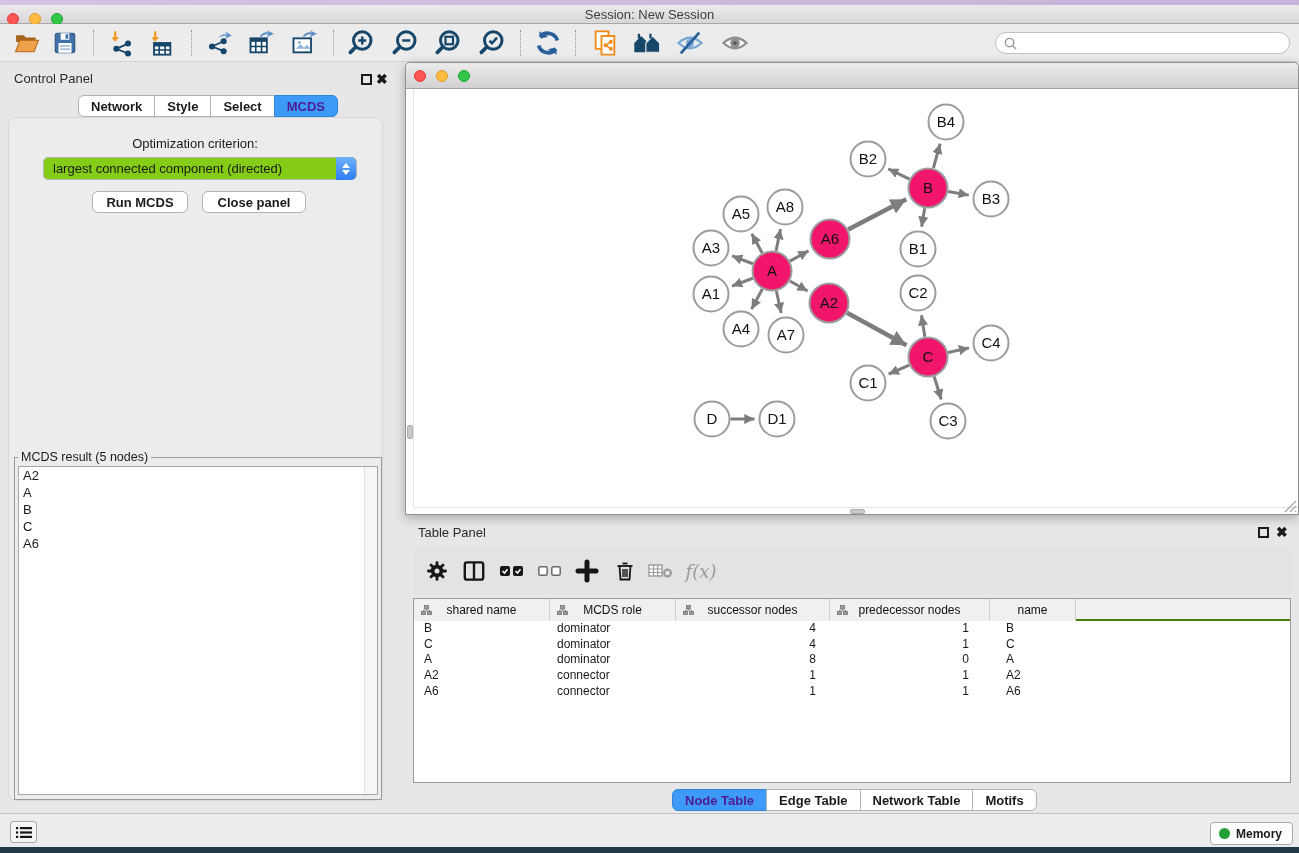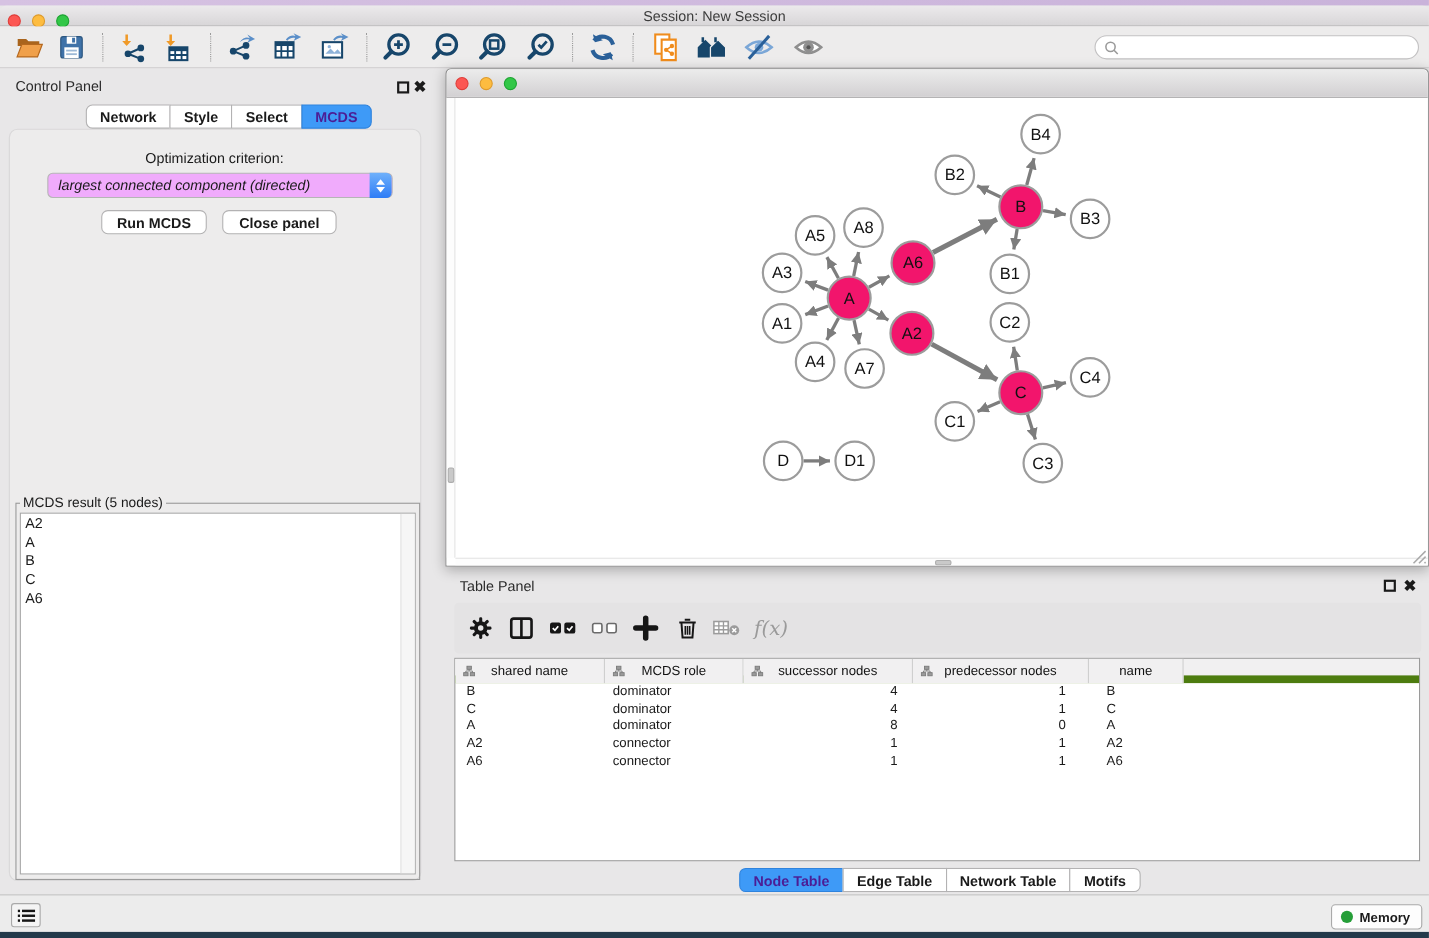--- a/index.html
+++ b/index.html
@@ -46,22 +46,22 @@
     height:22px; background:#fff; border:1px solid #b3b2b3; margin-left:-1px;
     font-size:13px; font-weight:600; color:#1a1a1a; display:flex; align-items:center; justify-content:center;
     padding:0 12px; cursor:default; white-space:nowrap;
   }
   .seg .seg-btn:first-child { border-radius:6px 0 0 6px; margin-left:0; }
   .seg .seg-btn:last-child { border-radius:0 6px 6px 0; }
   .seg .seg-btn.active { background:#3e9af7; border-color:#2f83dd; color:#4c1d95; }
   .opt-label { position:absolute; left:0; width:390px; top:136px; text-align:center; font-size:13px; }
   .dropdown {
     position:absolute; left:43px; top:157px; width:314px; height:23px;
-    background:#f0abfc; border:1px solid #b6b5b6; border-radius:5px;
-    font-size:13px; display:flex; align-items:center; padding-left:9px;font-style:italic;
+    background:#84cc16; border:1px solid #b6b5b6; border-radius:5px;
+    font-size:13px; display:flex; align-items:center; padding-left:9px;
   }
   .dropdown .stepper {
     position:absolute; right:0; top:-1px; width:20px; height:23px;
     background:linear-gradient(#6fb1fb,#2e7cf6); border-radius:0 5px 5px 0;
     display:flex; flex-direction:column; align-items:center; justify-content:center; gap:2px;
   }
   .chev-up { width:0; height:0; border-left:4px solid transparent; border-right:4px solid transparent; border-bottom:5px solid #fff; }
   .chev-dn { width:0; height:0; border-left:4px solid transparent; border-right:4px solid transparent; border-top:5px solid #fff; }
   .push-btn {
     position:absolute; height:22px; background:#fff; border:1px solid #b3b2b3; border-radius:6px;
@@ -96,21 +96,21 @@
   .vscroll .thumb { position:absolute; left:1px; top:336px; width:6px; height:14px; background:#c9c9c9; border:1px solid #adadad; border-radius:2px; }
   .hscroll { position:absolute; left:8px; right:0; bottom:0; height:7px; background:#fdfdfd; border-top:1px solid #e4e4e4; }
   .hscroll .thumb { position:absolute; left:436px; top:1px; width:15px; height:5px; background:#c9c9c9; border:1px solid #adadad; border-radius:2px; }
   .grip { position:absolute; right:1px; bottom:1px; }
   
   .tp-title { position:absolute; left:418px; top:525px; font-size:13px; color:#2b2b2b; }
   .tp-toolbar { position:absolute; left:413px; top:548px; width:879px; height:46px; background:#e4e3e4; border-radius:4px; }
   .tp-icon { position:absolute; top:7px; width:32px; height:32px; display:flex; align-items:center; justify-content:center; }
   .fx { font-family:"DejaVu Serif", serif; font-style:italic; font-size:18px; color:#9a9a9a; }
   .tbl { position:absolute; left:413px; top:598px; width:878px; height:185px; background:#fff; border:1px solid #9a9a9a; }
-  .tbl-header { position:absolute; left:0; top:0; right:0; height:22px; display:flex; background:#f1f0f1; border-bottom:7px solid #4d7c0f; }
+  .tbl-header { position:absolute; left:0; top:0; right:0; height:22px; display:flex; background:#f1f0f1; border-bottom:2px solid #4d7c0f; }
   .th { position:relative; height:22px; border-right:1px solid #cfcfcf; background:#f1f0f1;
         display:flex; align-items:center; justify-content:center; font-size:12px; color:#111; }
   .th .hicon { position:absolute; left:7px; top:6px; }
   .tbl-body { position:absolute; left:0; top:22px; right:0; bottom:0; }
   .tr { display:flex; height:15.7px; align-items:center; }
   .td { font-size:12px; height:15.7px; line-height:15.7px; white-space:nowrap; overflow:hidden; }
   
   .statusbar { position:absolute; left:0; top:813px; width:1299px; height:34px; background:#ececec; border-top:1px solid #c4c3c4; }
   .list-btn { position:absolute; left:10px; top:7px; width:27px; height:22px; background:#f4f4f4; border:1px solid #a9a9a9; border-radius:3px; display:flex; align-items:center; justify-content:center; }
   .memory-btn { position:absolute; right:6px; top:8px; height:23px; padding:0 10px 0 8px; background:#fdfdfd; border:1px solid #a9a9a9; border-radius:4px; display:flex; align-items:center; gap:6px; font-size:12px;font-weight:bold; }

